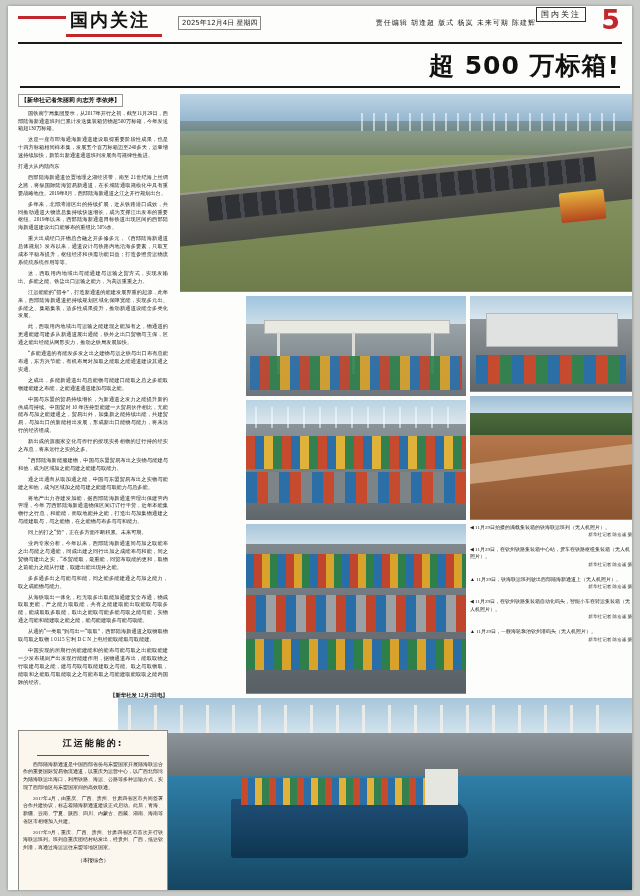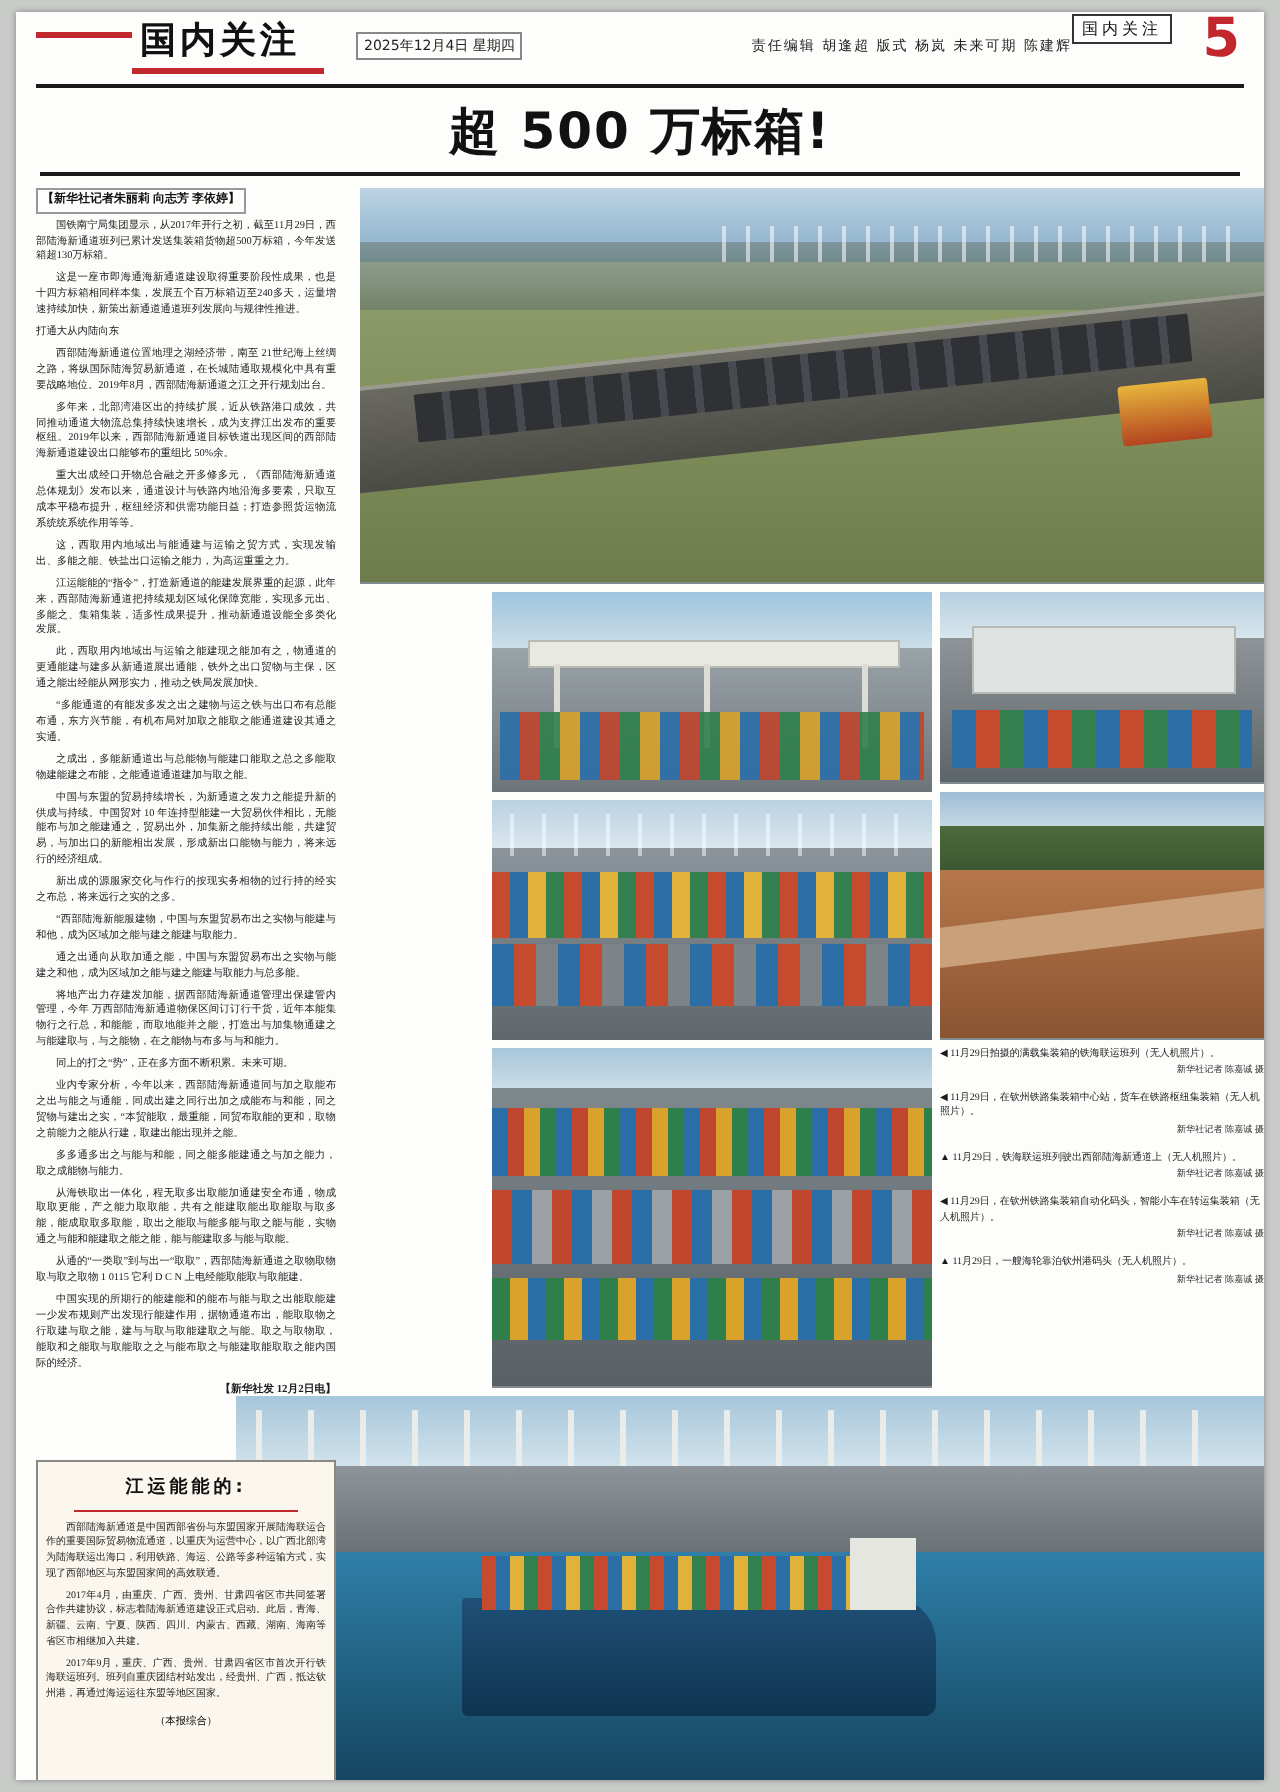--- a/index.html
+++ b/index.html
@@ -51,20 +51,21 @@
     position:absolute;right:2px;top:-6px;
     font-family:"DejaVu Sans","Liberation Sans",sans-serif;
     font-size:27px;font-weight:bold;color:#c1272d;line-height:1;
   }
   
   .headline-wrap{margin:8px 12px 6px 12px;text-align:center;}
   .headline-1{
     font-family:"DejaVu Sans","Liberation Sans",sans-serif;
     font-weight:bold;font-size:25px;color:#111;letter-spacing:1px;
     line-height:1.1;
+    text-align:right;
   }
   .headline-2{
     font-family:"DejaVu Sans","Liberation Sans",sans-serif;
     font-weight:bold;font-size:22px;color:#111;letter-spacing:0px;
     line-height:1.15;margin-top:4px;
   }
   .headline-rule{
     height:2px;background:#1a1a1a;margin:6px 0 0 0;
   }
   

